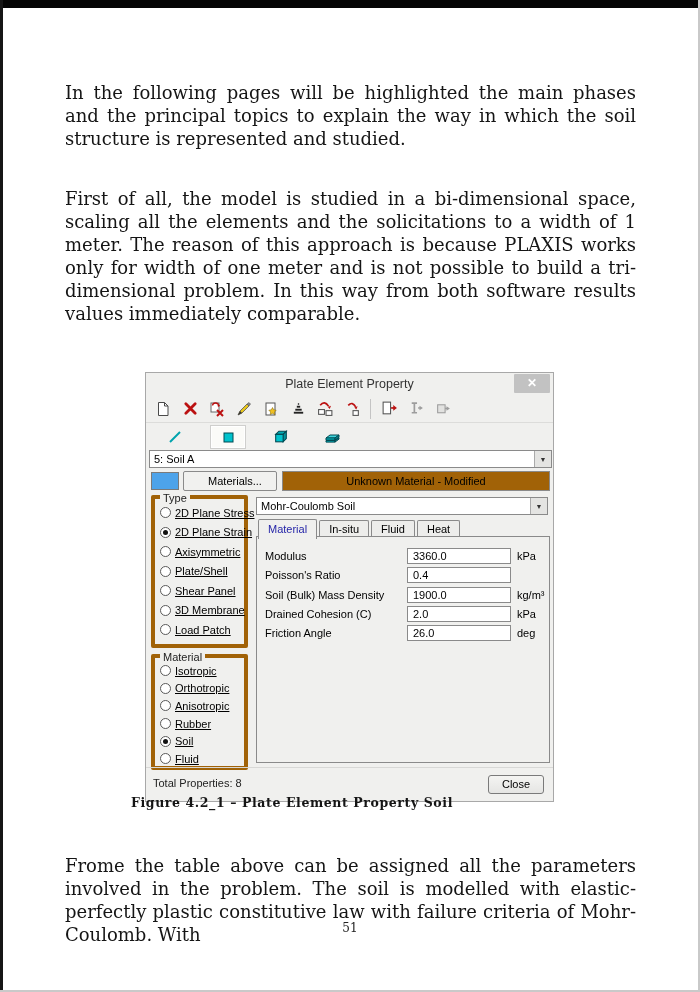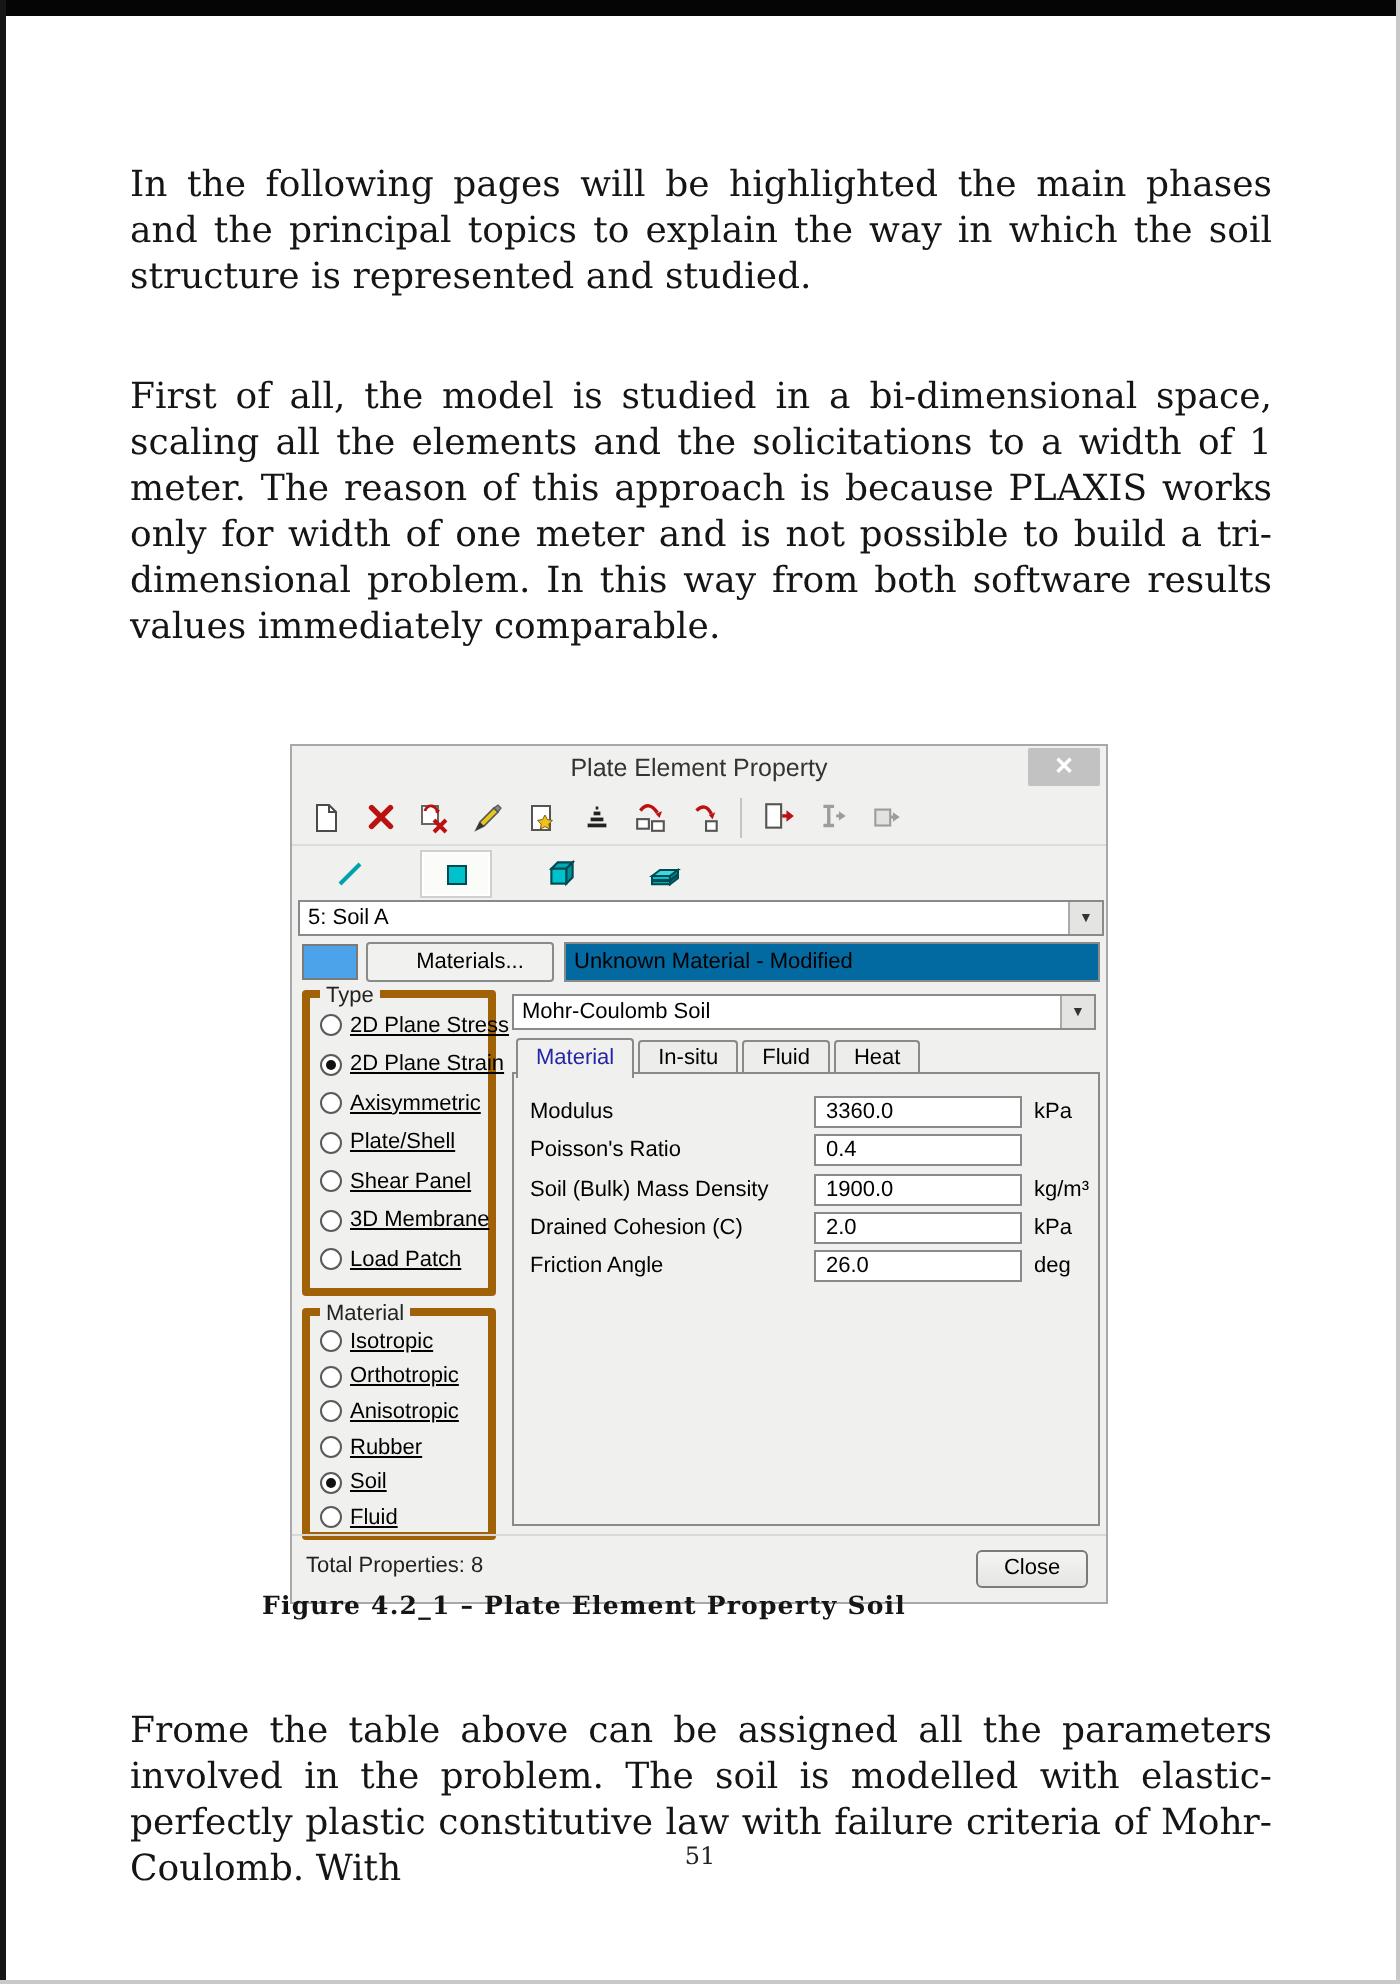--- a/index.html
+++ b/index.html
@@ -72,22 +72,22 @@
     position:absolute; top:99px; left:5px; width:28px; height:18px;
     border:1px solid #7a7a7a; box-sizing:border-box;
   }
   .materials-btn {
     position:absolute; top:98px; left:37px; width:94px; height:20px;
     background:#f1f1ef; border:1px solid #8a8a8a; border-radius:2px;
     font-size:11px; text-align:center; line-height:18px; box-sizing:border-box;padding-left:10px;
   }
   .mat-field {
     position:absolute; top:98px; left:136px; width:268px; height:20px;
-    background:#0369a1; border:1px solid #8a8a8a; box-sizing:border-box;
-    font-family:"Liberation Sans", sans-serif; font-size:11px; padding:0 4px; color:#000;
+    background:#a16207; border:1px solid #8a8a8a; box-sizing:border-box;
+    font-family:"Liberation Sans", sans-serif; font-size:11px; padding:0 4px; color:#000;text-align:center;
   }
 
   .groupbox {
     position:absolute; border:4px solid #a16207; border-radius:2px;
     box-sizing:border-box; padding:4px 0 0 5px;
   }
   .gb-type { left:5px; top:122px; width:97px; height:153px; }
   .gb-mat  { left:5px; top:281px; width:97px; height:116px; }
   .gb-legend {
     position:absolute; top:-7px; left:5px; background:#f0f0ee; padding:0 3px;

